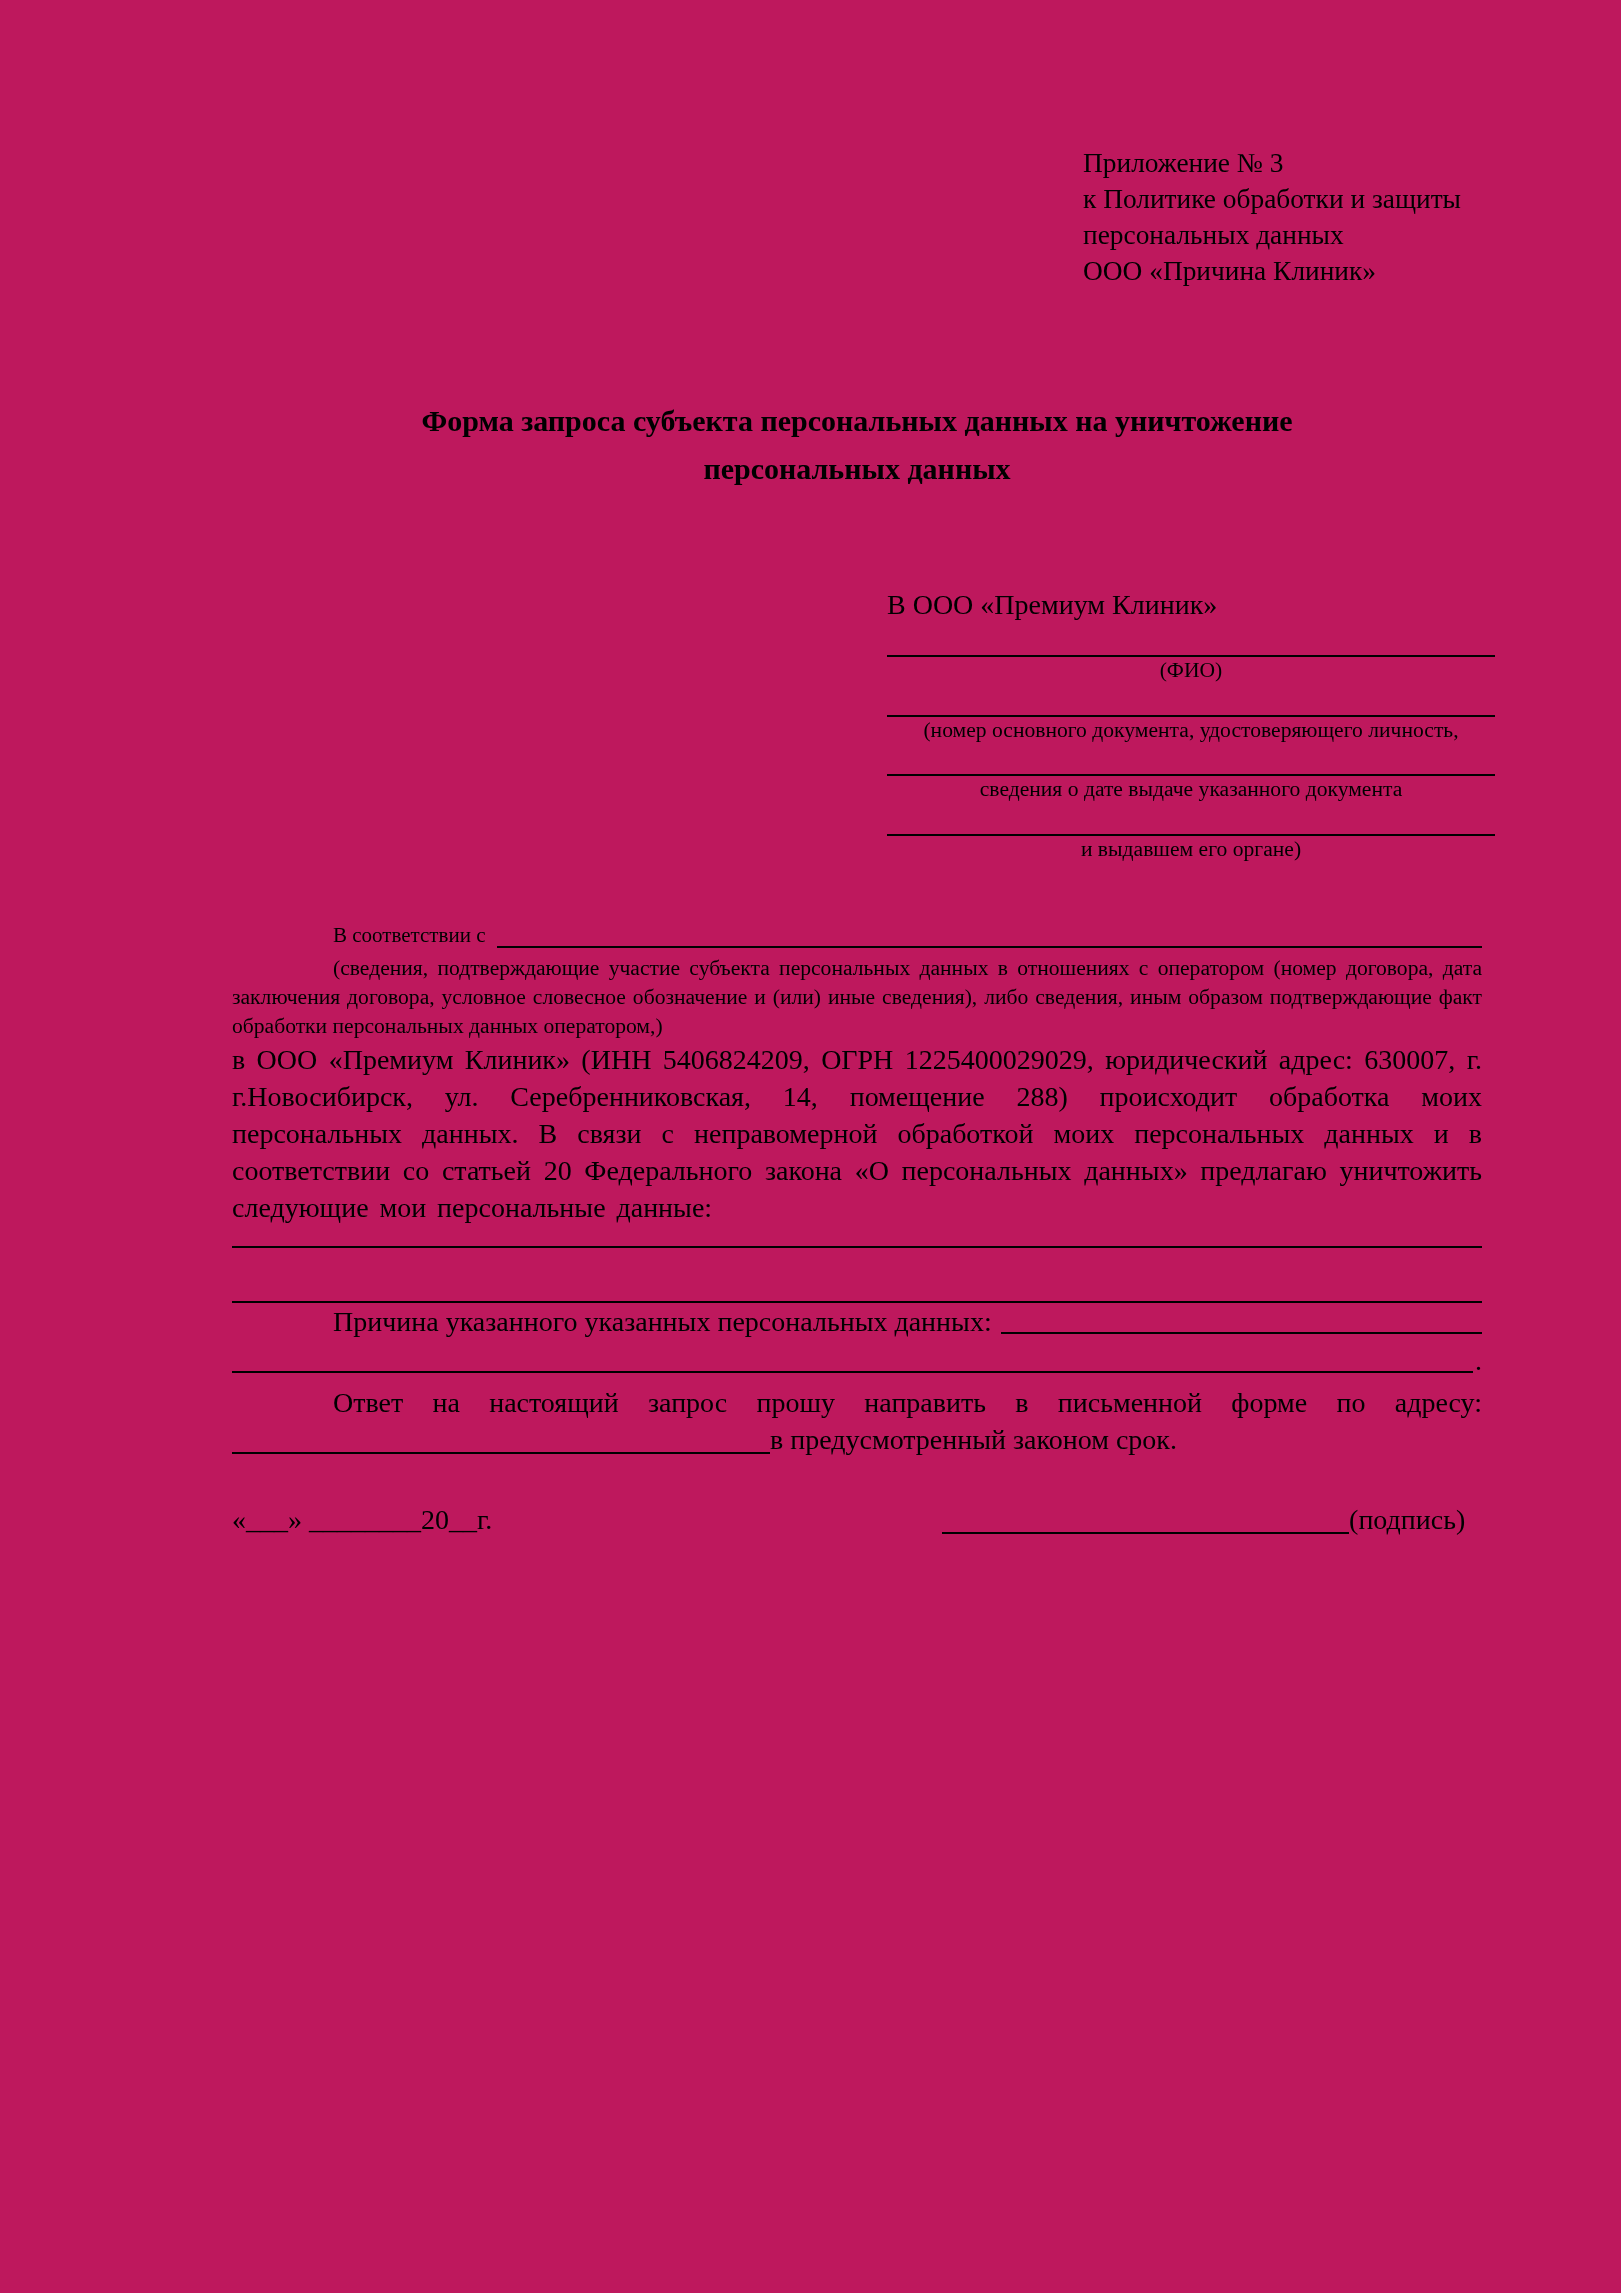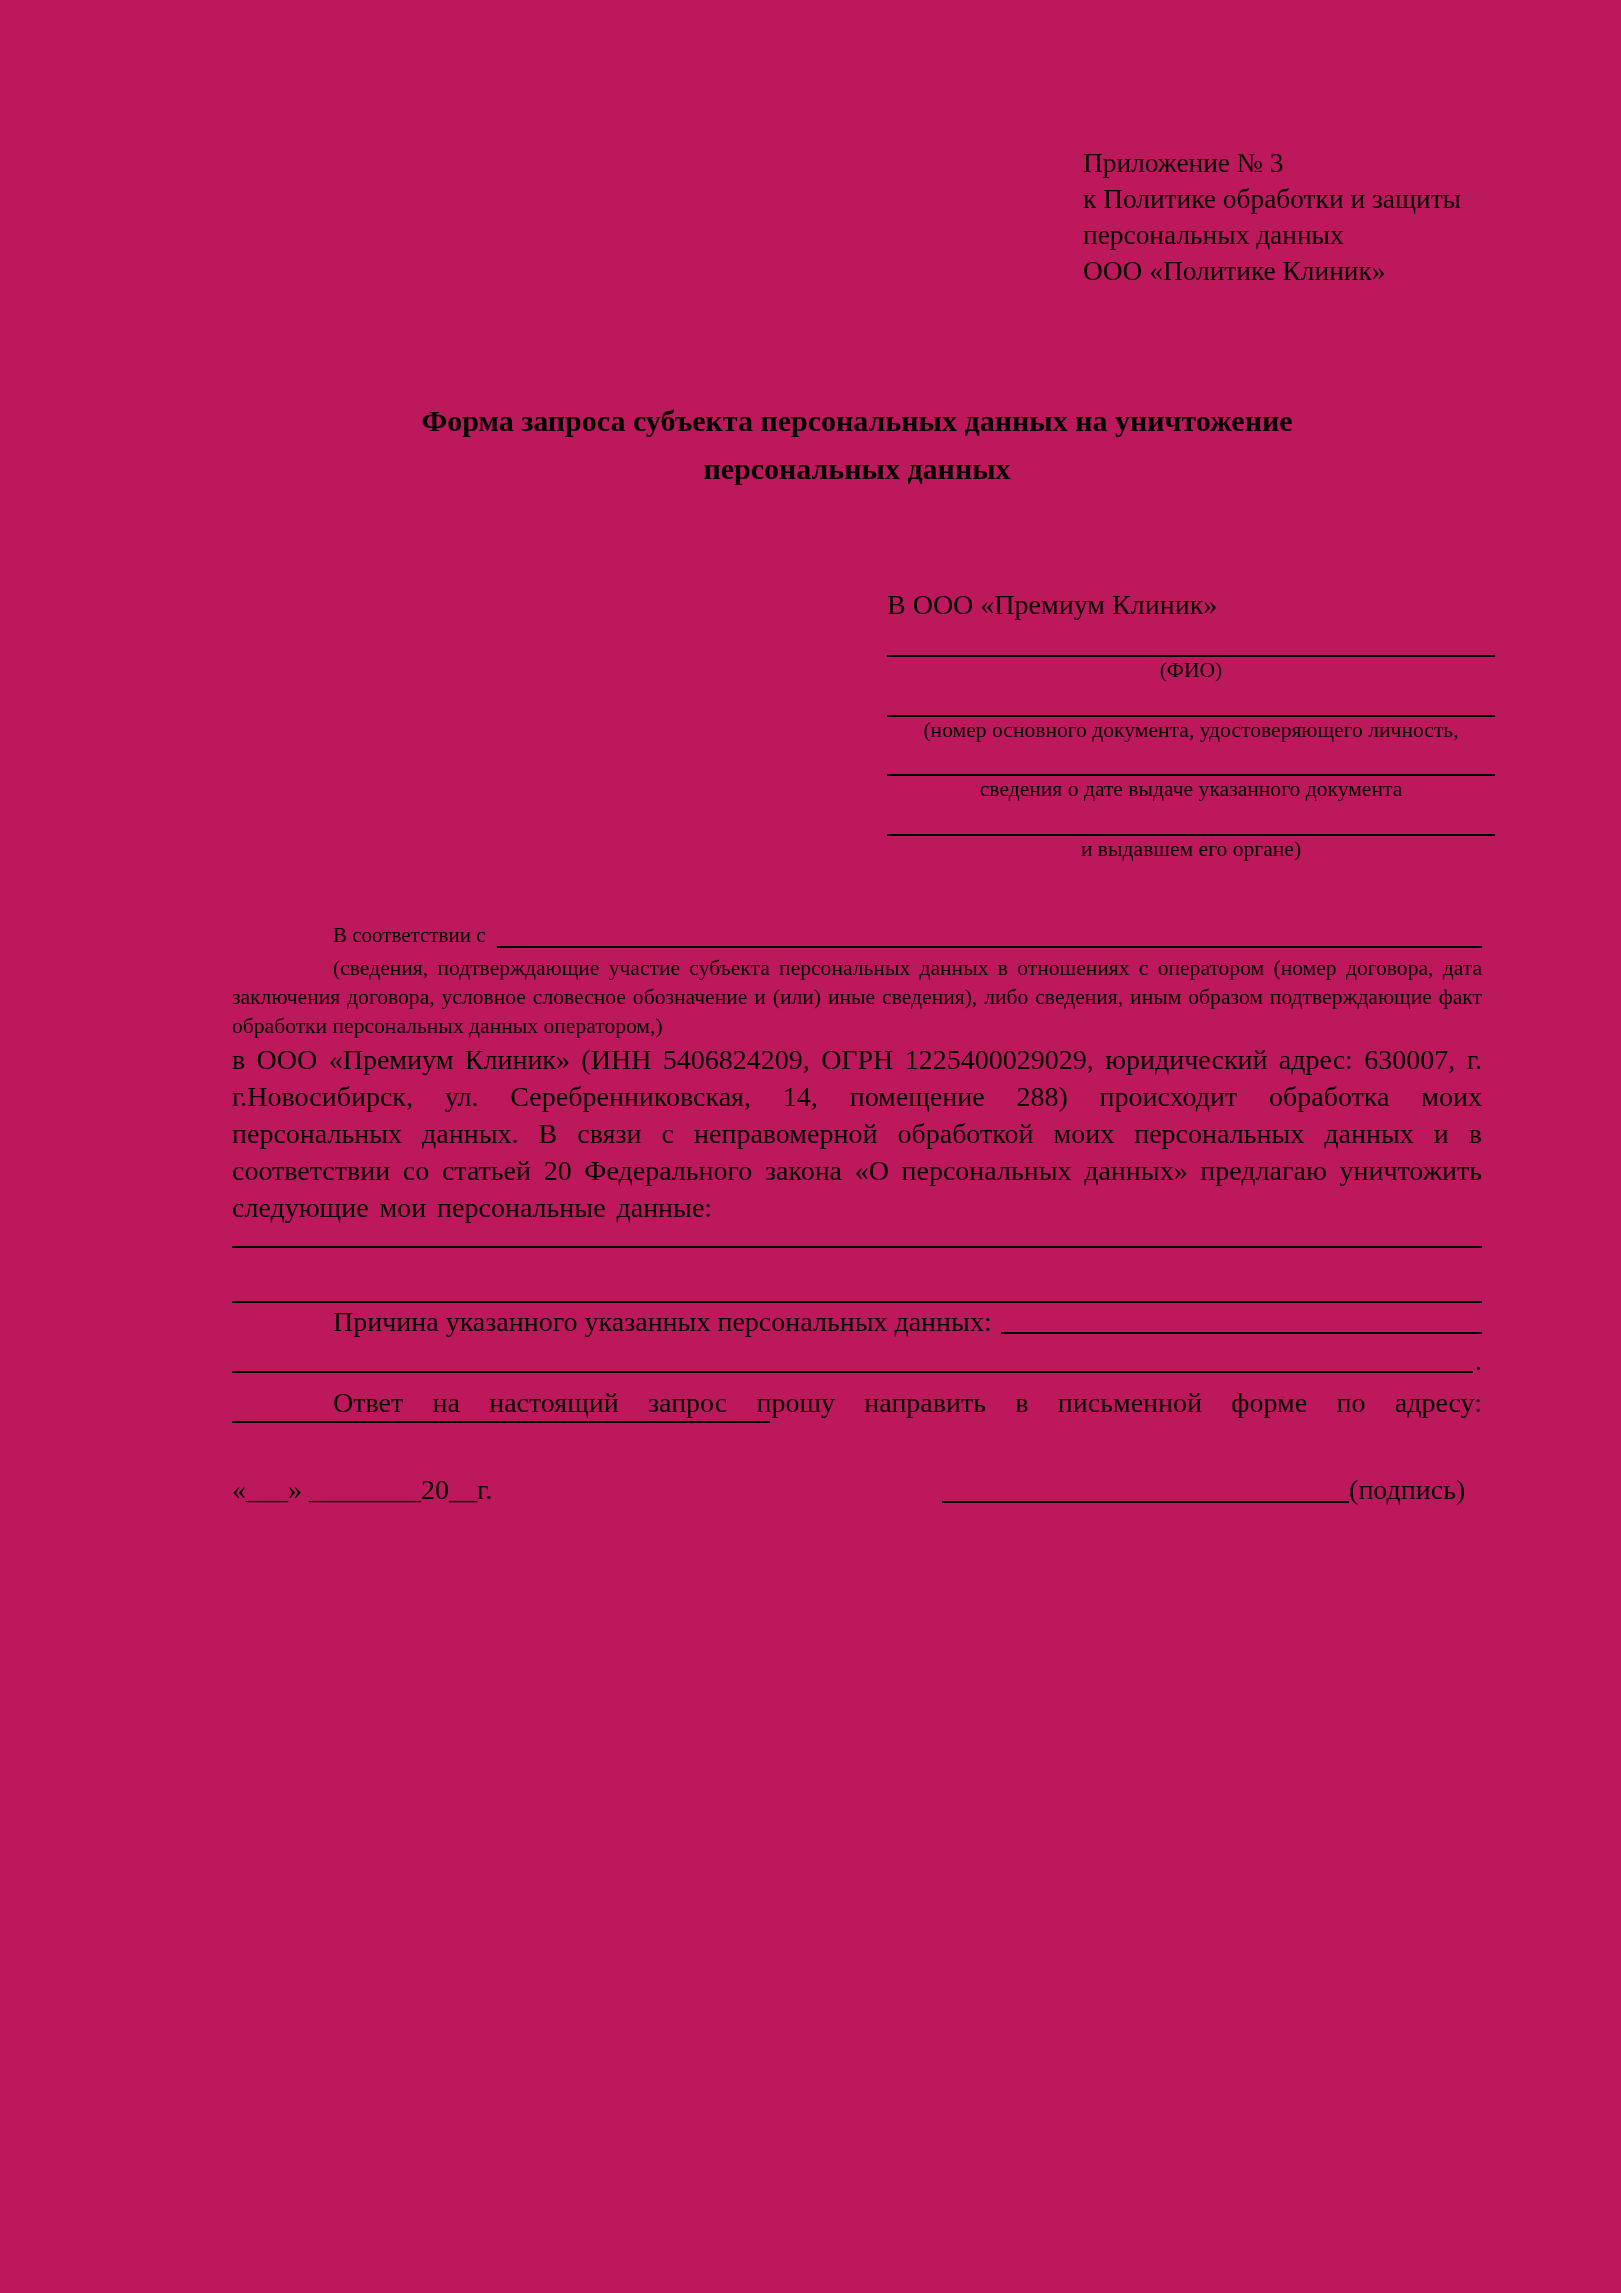--- a/index.html
+++ b/index.html
@@ -153,21 +153,21 @@
 </head>
 <body>
 
 <div class="page">
   <div class="content">
 
     <div class="appendix">
       <div>Приложение № 3</div>
       <div>к Политике обработки и защиты</div>
       <div>персональных данных</div>
-      <div>ООО «Политике Клиник»</div>
+      <div>ООО «Причина Клиник»</div>
     </div>
 
     <div class="title">
       <div>Форма запроса субъекта персональных данных на уничтожение</div>
       <div>персональных данных</div>
     </div>
 
     <div class="recipient">
       <div class="to-label">В ООО «Премиум Клиник»</div>
 
@@ -207,20 +207,21 @@
     </div>
 
     <div class="rule-dot">
       <span class="fill"></span>
       <span class="dot">.</span>
     </div>
 
     <div class="response-1">Ответ на настоящий запрос прошу направить в письменной форме по адресу:</div>
     <div class="response-2">
       <span class="addr-line"></span>
+      <span>в предусмотренный законом срок.</span>
     </div>
 
     <div class="footer">
       <div class="date">«___» ________20__г.</div>
       <div class="sign-group">
         <span class="sign-line"></span>
         <span>(подпись)</span>
       </div>
     </div>
 

